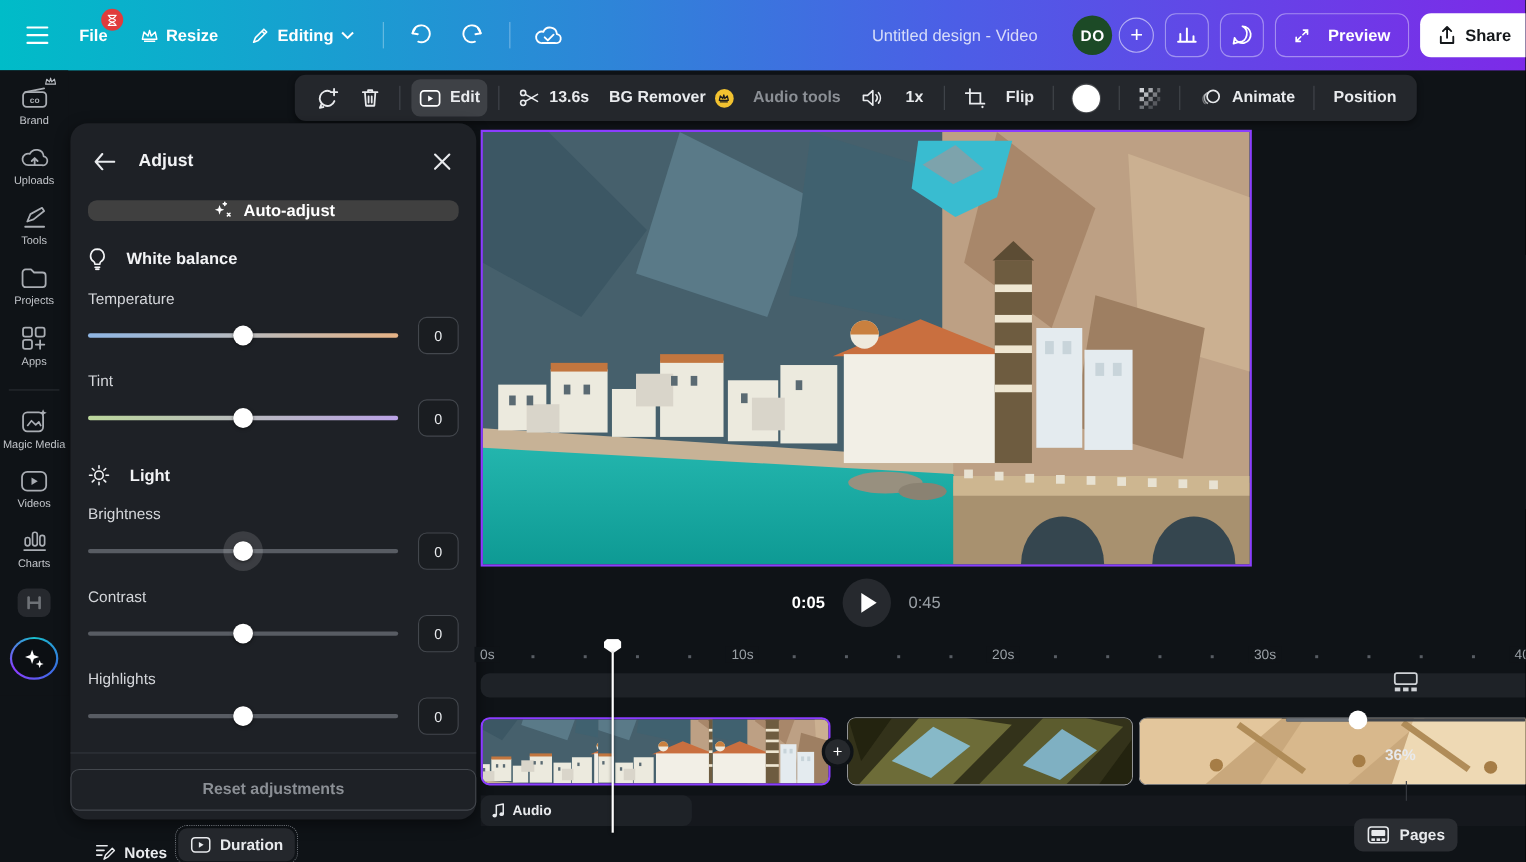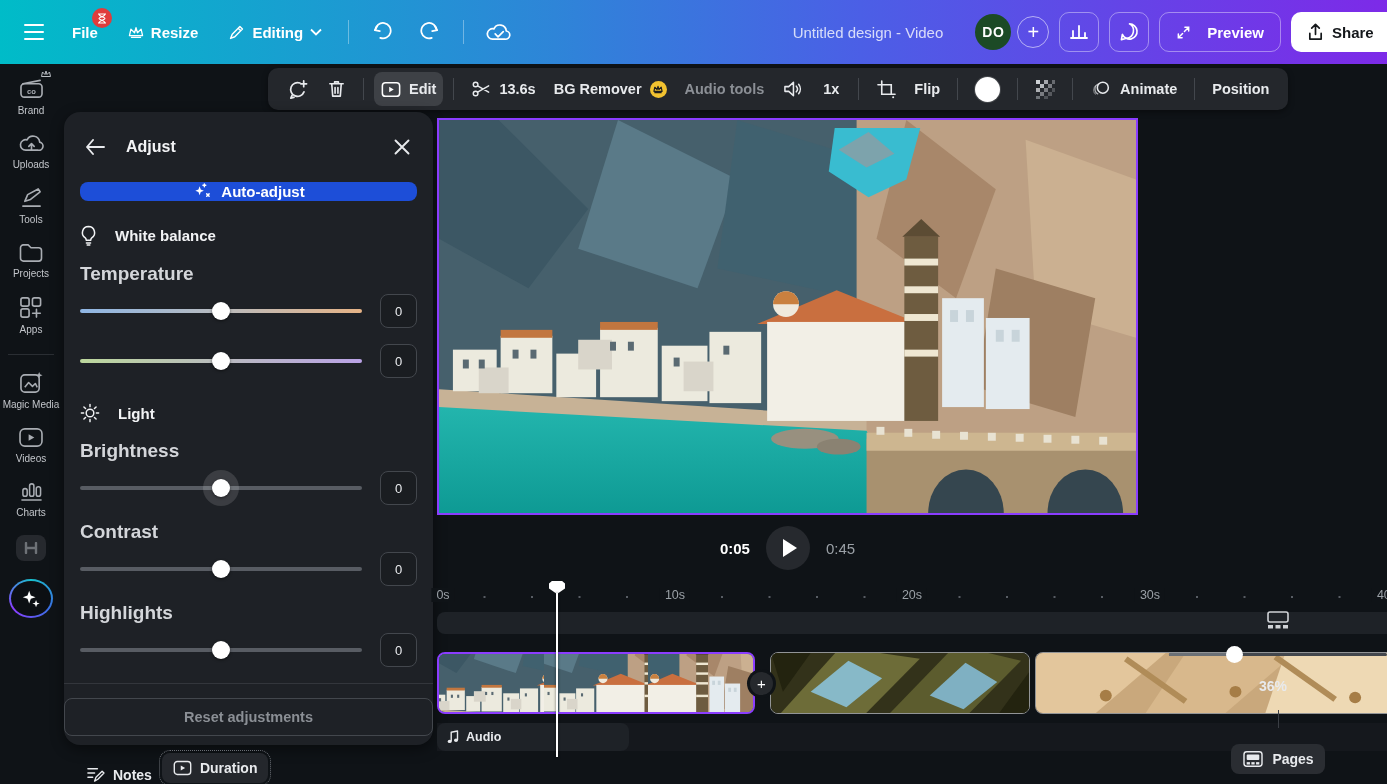--- a/index.html
+++ b/index.html
@@ -48,25 +48,25 @@
   .ai-fab{margin-top:auto;margin-bottom:14px;width:44px;height:44px;border-radius:50%;
     background:conic-gradient(#18c0cc,#3b6fe6,#8b3dff,#18c0cc);padding:2px;cursor:pointer;}
   .ai-fab .inner{width:100%;height:100%;border-radius:50%;background:#0c0f13;display:flex;align-items:center;justify-content:center;}
 
   
   #panel{position:absolute;left:64px;top:112px;width:369px;height:633px;background:#1e2126;border-radius:16px;
     box-shadow:0 4px 14px rgba(0,0,0,.45);padding:20px 16px 0;display:flex;flex-direction:column;}
   .panel-head{display:flex;align-items:center;margin-bottom:20px;}
   .panel-title{font-size:16px;font-weight:700;color:#f2f3f5;margin-left:16px;flex:1;}
   .icon-btn{width:30px;height:30px;border-radius:6px;display:flex;align-items:center;justify-content:center;color:#dfe1e5;cursor:pointer;}
-  .auto-btn{height:38px;border-radius:8px;background:#1d4ed8;color:#fff;font-size:15px;font-weight:700;
+  .auto-btn{height:38px;border-radius:8px;background:#404040;color:#fff;font-size:15px;font-weight:700;
     display:flex;align-items:center;justify-content:center;gap:10px;margin-bottom:24px;cursor:pointer;}
   .sect-head{display:flex;align-items:center;gap:18px;font-size:15px;font-weight:700;color:#f2f3f5;margin-bottom:17px;}
   .sect-head.light{margin-top:9px;}
-  .sl-label{font-size:19px;color:#d4d6da;margin-bottom:9px;font-weight:bold;}
+  .sl-label{font-size:14px;color:#d4d6da;margin-bottom:9px;}
   .sl-row{display:flex;align-items:center;margin-bottom:16px;}
   .sl-trackwrap{flex:1;position:relative;height:20px;margin-right:18px;cursor:pointer;}
   .sl-track{position:absolute;left:0;right:0;top:8px;height:4px;border-radius:2px;background:#585c63;}
   .sl-track.temperature{background:linear-gradient(90deg,#8fb6e4 0%,#b9bbbe 50%,#e6b386 100%);}
   .sl-track.tint{background:linear-gradient(90deg,#bcd79c 0%,#b9bbbe 50%,#baa2e6 100%);}
   .sl-thumb{position:absolute;top:1px;left:50%;width:18px;height:18px;margin-left:-9px;border-radius:50%;background:#fff;box-shadow:0 1px 3px rgba(0,0,0,.5);cursor:grab;}
   .sl-thumb.glow{box-shadow:0 1px 3px rgba(0,0,0,.5),0 0 0 9px rgba(255,255,255,.13);}
   .sl-value{width:37px;height:34px;border:1px solid #43474d;border-radius:8px;background:#1a1d21;color:#e8eaed;
     font-size:13px;display:flex;align-items:center;justify-content:center;}
   .panel-footer{margin-top:auto;border-top:1px solid #33363c;margin-left:-16px;margin-right:-16px;padding:14px 0 16px;}
@@ -590,20 +590,21 @@
 
     <div class="sl-label">Temperature</div>
     <div class="sl-row">
       <div class="sl-trackwrap">
         <div class="sl-track temperature"></div>
         <div class="sl-thumb"></div>
       </div>
       <div class="sl-value">0</div>
     </div>
 
+    <div class="sl-label">Tint</div>
     <div class="sl-row">
       <div class="sl-trackwrap">
         <div class="sl-track tint"></div>
         <div class="sl-thumb"></div>
       </div>
       <div class="sl-value">0</div>
     </div>
 
     <div class="sect-head light">
       <span class="icon">

